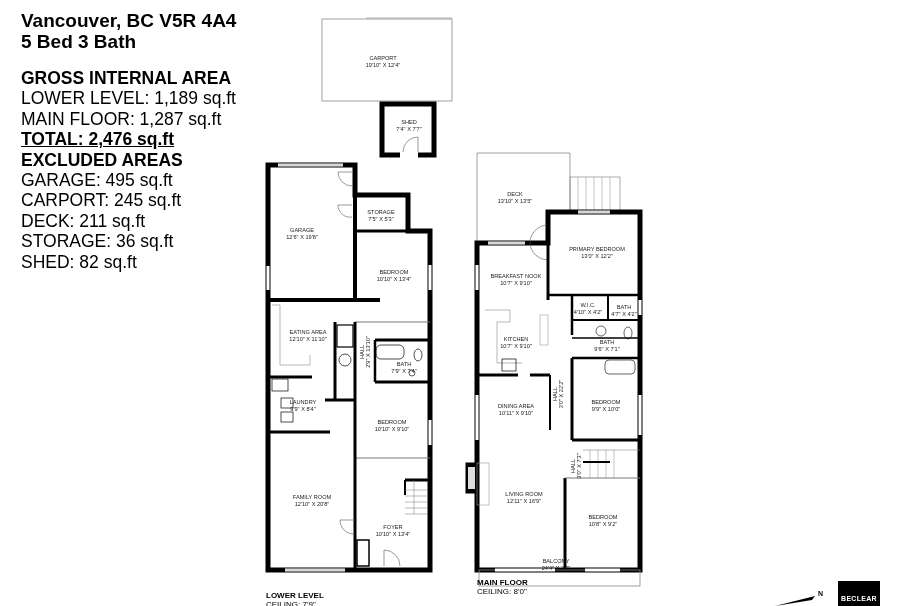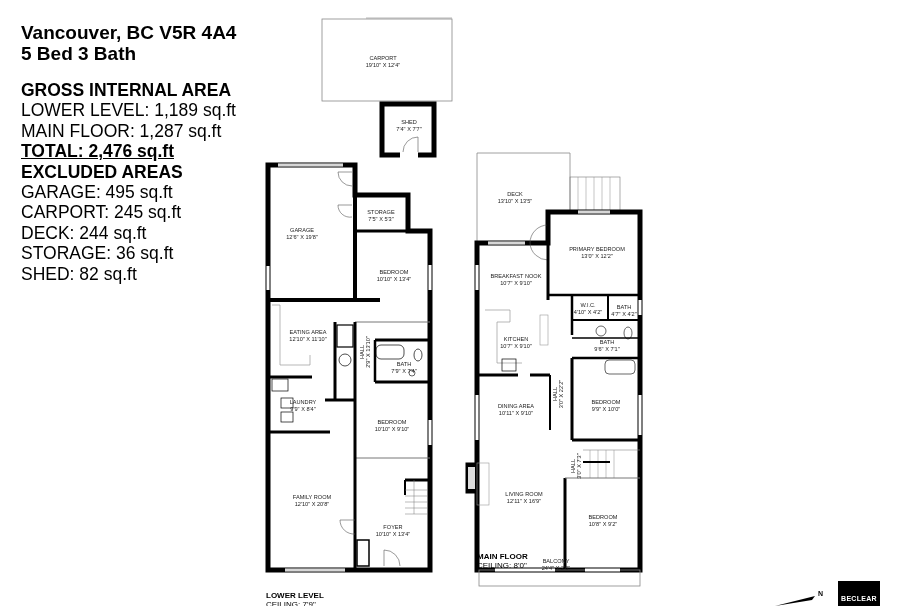--- a/index.html
+++ b/index.html
@@ -12,31 +12,31 @@
   .gap { height:16px; }
   svg { position:absolute; left:0; top:0; }
   .lbl { font-family:"Liberation Sans", sans-serif; font-size:5.6px; fill:#222; text-anchor:middle; }
   .flabel { position:absolute; font-size:8px; font-weight:bold; line-height:9px; }
   .logo { position:absolute; left:838px; top:581px; width:42px; height:25px; background:#000; color:#fff; font-size:7px; font-weight:bold; text-align:center; line-height:8px; padding-top:14px; box-sizing:border-box; letter-spacing:0.3px; }
 </style>
 </head>
 <body>
 
 <div class="info">
-  <div class="big" style="margin-top:28px;">Vancouver, BC V5R 4A4</div>
+  <div class="big" style="margin-top:16px;">Vancouver, BC V5R 4A4</div>
   <div class="big">5 Bed 3 Bath</div>
   <div class="gap"></div>
   <div class="h">GROSS INTERNAL AREA</div>
   <div class="row">LOWER LEVEL: 1,189 sq.ft</div>
   <div class="row">MAIN FLOOR: 1,287 sq.ft</div>
   <div class="row total">TOTAL: 2,476 sq.ft</div>
   <div class="h">EXCLUDED AREAS</div>
   <div class="row">GARAGE: 495 sq.ft</div>
   <div class="row">CARPORT: 245 sq.ft</div>
-  <div class="row">DECK: 244 sq.ft</div>
+  <div class="row">DECK: 211 sq.ft</div>
   <div class="row">STORAGE: 36 sq.ft</div>
   <div class="row">SHED: 82 sq.ft</div>
 </div>
 
 <svg width="910" height="606" viewBox="0 0 910 606">
 
   <g>
     <rect x="322" y="19" width="130" height="82" fill="none" stroke="#888" stroke-width="0.8"></rect>
     <line x1="366" y1="18" x2="452" y2="18" stroke="#888" stroke-width="0.6"></line>
     <text class="lbl" x="383" y="60">CARPORT</text>
@@ -239,18 +239,18 @@
   <g>
     <polygon points="775,606 815,596 812,600" fill="#000"></polygon>
     <text x="818" y="596" font-size="7" font-family="Liberation Sans, sans-serif" font-weight="bold">N</text>
   </g>
 </svg>
 
 <div class="flabel" style="left:266px; top:591px;">
   <div>LOWER LEVEL</div>
   <div style="font-weight:normal;">CEILING: 7'9"</div>
 </div>
-<div class="flabel" style="left:477px; top:552px;">
+<div class="flabel" style="left:477px; top:578px;">
   <div>MAIN FLOOR</div>
   <div style="font-weight:normal;">CEILING: 8'0"</div>
 </div>
 
 <div class="logo">BECLEAR</div>
 
 </body></html>

